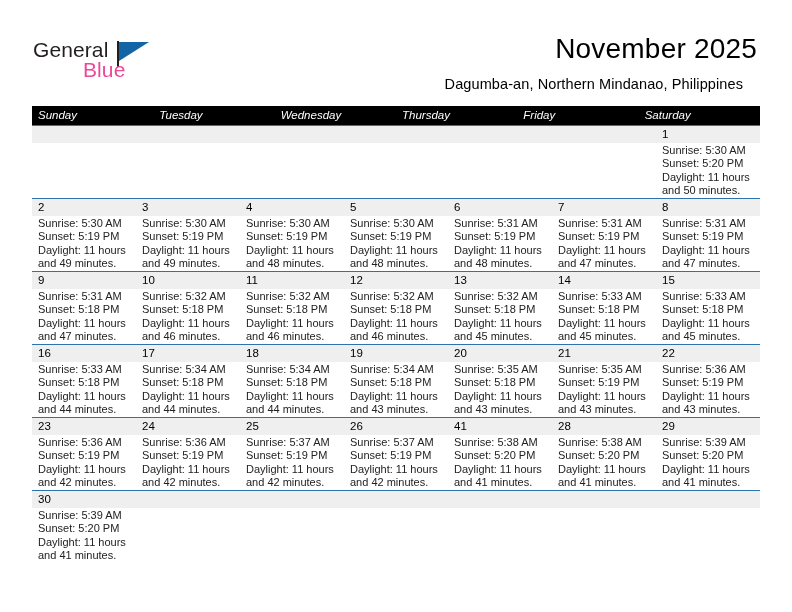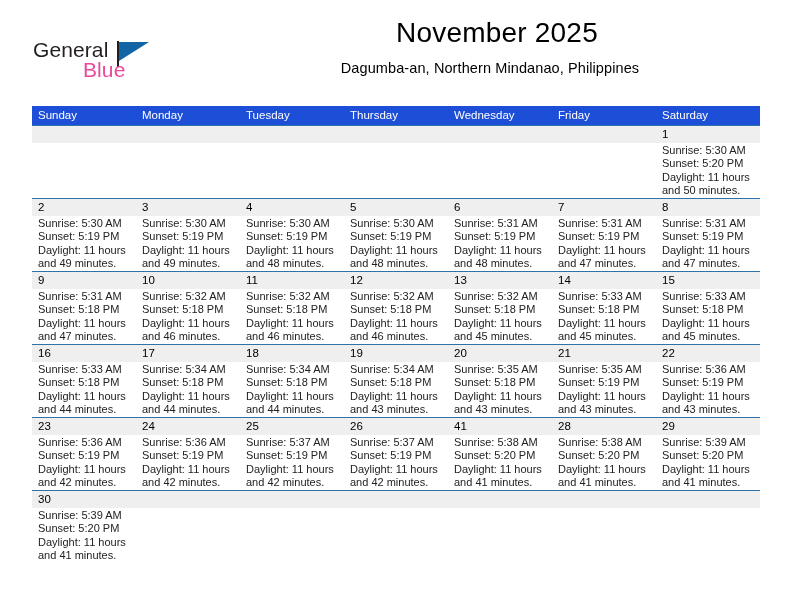--- a/index.html
+++ b/index.html
@@ -67,22 +67,22 @@
     left: 84px;
     top: 3px;
     width: 2px;
     height: 26px;
     background: #231f20;
   }
 
   .title-block {
     position: absolute;
     right: 35px;
-    top: 16px;
-    text-align: center;
+    top: 32px;
+    text-align: right;
     width: 520px;
   }
   .cal-title {
     font-size: 28px;
     line-height: 34px;
     font-weight: normal;
     color: #000000;
     margin: 0;
     letter-spacing: 0.2px;
   }
@@ -96,22 +96,23 @@
 
   
   .calendar {
     position: absolute;
     left: 32px;
     top: 106px;
     width: 728px;
   }
   .weekday-row {
     display: flex;
-    background: #1d4ed8;
+    background: #000000;
     height: 19px;
+    font-style: italic;
   }
   .weekday {
     flex: 1 1 0;
     color: #ffffff;
     font-size: 11.5px;
     line-height: 19px;
     padding-left: 6px;
     box-sizing: border-box;
     white-space: nowrap;
     overflow: hidden;
@@ -172,24 +173,23 @@
     <div class="title-block">
       <h1 class="cal-title">November 2025</h1>
       <p class="cal-subtitle">Dagumba-an, Northern Mindanao, Philippines</p>
     </div>
 
   </div>
 
   <div class="calendar">
     <div class="weekday-row" id="weekday-row">
         <div class="weekday">Sunday</div>
-        <div class="weekday">Monday</div>
         <div class="weekday">Tuesday</div>
+        <div class="weekday">Wednesday</div>
         <div class="weekday">Thursday</div>
-        <div class="weekday">Wednesday</div>
         <div class="weekday">Friday</div>
         <div class="weekday">Saturday</div>
       </div>
     <div id="weeks-container">
         <div class="week-row">
           <div class="daynum-band"></div>
           <div class="day-cell">
             <div class="day-number"></div>
             <div class="day-info"></div>
           </div>

